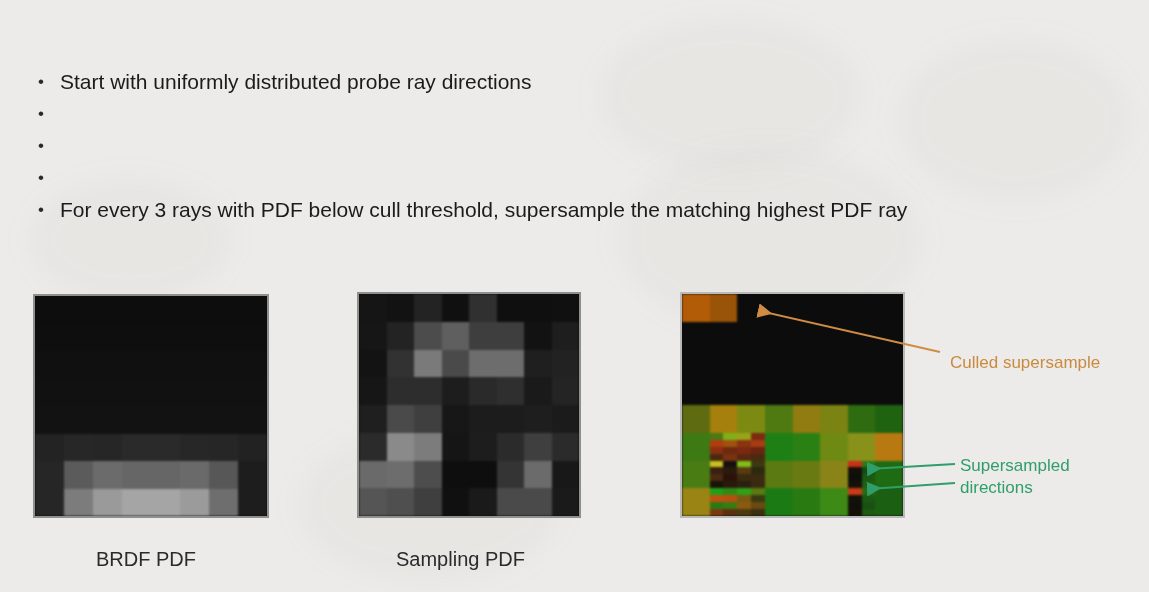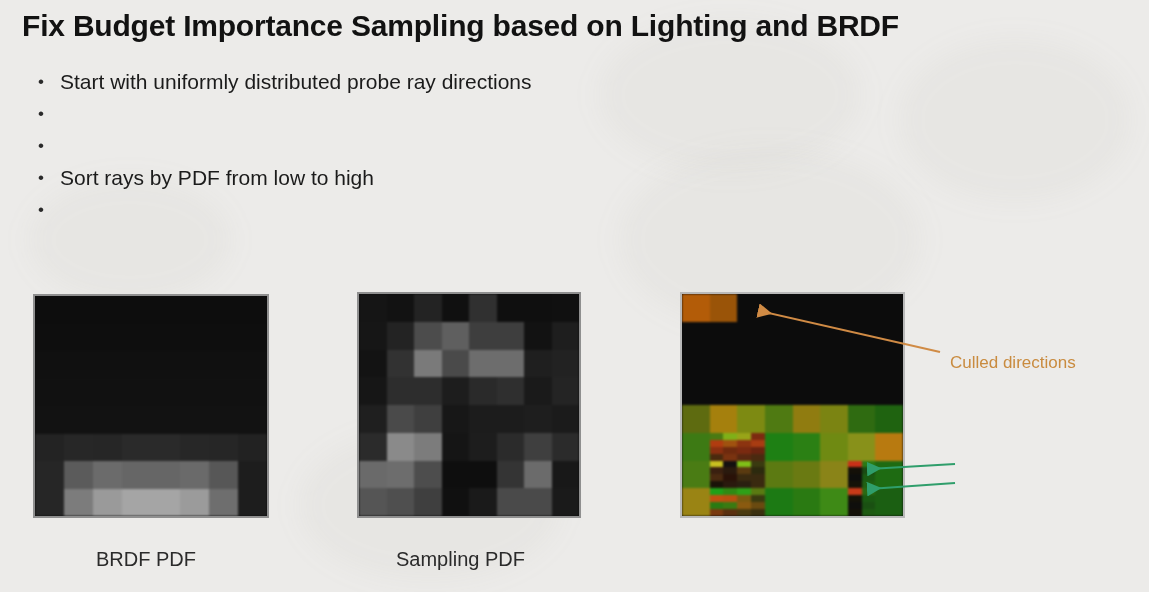--- a/index.html
+++ b/index.html
@@ -103,39 +103,38 @@
 <body>
 
 <div id="slide">
 
   <div class="wm" style="left:600px;top:20px;width:260px;height:150px;"></div>
   <div class="wm" style="left:900px;top:40px;width:230px;height:160px;"></div>
   <div class="wm" style="left:620px;top:150px;width:300px;height:180px;"></div>
   <div class="wm" style="left:300px;top:430px;width:260px;height:150px;"></div>
   <div class="wm" style="left:30px;top:180px;width:200px;height:120px;"></div>
 
-  <div id="title">Fix Budget Importance Sampling based on Lighting and BRDF</div>
 
   <div id="bullets">
     <div class="bullet">
       <span class="dot">•</span>
       <span class="btext">Start with uniformly distributed probe ray directions</span>
     </div>
     <div class="bullet">
       <span class="dot">•</span>
     </div>
     <div class="bullet">
       <span class="dot">•</span>
     </div>
     <div class="bullet">
       <span class="dot">•</span>
-      <span class="btext">Sort rays by PDF from low to high</span>
     </div>
     <div class="bullet">
       <span class="dot">•</span>
+      <span class="btext">For every 3 rays with PDF below cull threshold, supersample the matching highest PDF ray</span>
     </div>
   </div>
 
   <div class="imgbox" id="fig-brdf" style="left:33px;top:294px;width:236px;height:224px;">
     <div class="grid" id="grid-brdf" style="grid-template-columns: repeat(8, 1fr); grid-template-rows: repeat(8, 1fr);">
         <div style="background: rgb(13, 13, 13);"></div>
         <div style="background: rgb(13, 13, 13);"></div>
         <div style="background: rgb(13, 13, 13);"></div>
         <div style="background: rgb(13, 13, 13);"></div>
         <div style="background: rgb(13, 13, 13);"></div>
@@ -422,16 +421,20 @@
         <path d="M7,0 L0,3.5 L7,7 z" fill="#2f9e6b"></path>
       </marker>
     </defs>
 
     <path d="M940,352 L760,311" stroke="#d08b45" stroke-width="2.1" fill="none" marker-end="url(#arrow-orange)"></path>
 
     <path d="M955,464 L869,469" stroke="#2f9e6b" stroke-width="2.1" fill="none" marker-end="url(#arrow-green)"></path>
     <path d="M955,483 L869,489" stroke="#2f9e6b" stroke-width="2.1" fill="none" marker-end="url(#arrow-green)"></path>
   </svg>
 
-  <div class="annot culled" style="left:950px;top:352px;">Culled directions</div>
-
+  <div class="annot culled" style="left:950px;top:352px;">Culled supersample</div>
+
+  <div class="annot super" style="left:960px;top:455px;">
+    <div>Supersampled</div>
+    <div>directions</div>
+  </div>
 
 </div>
 
 </body></html>

